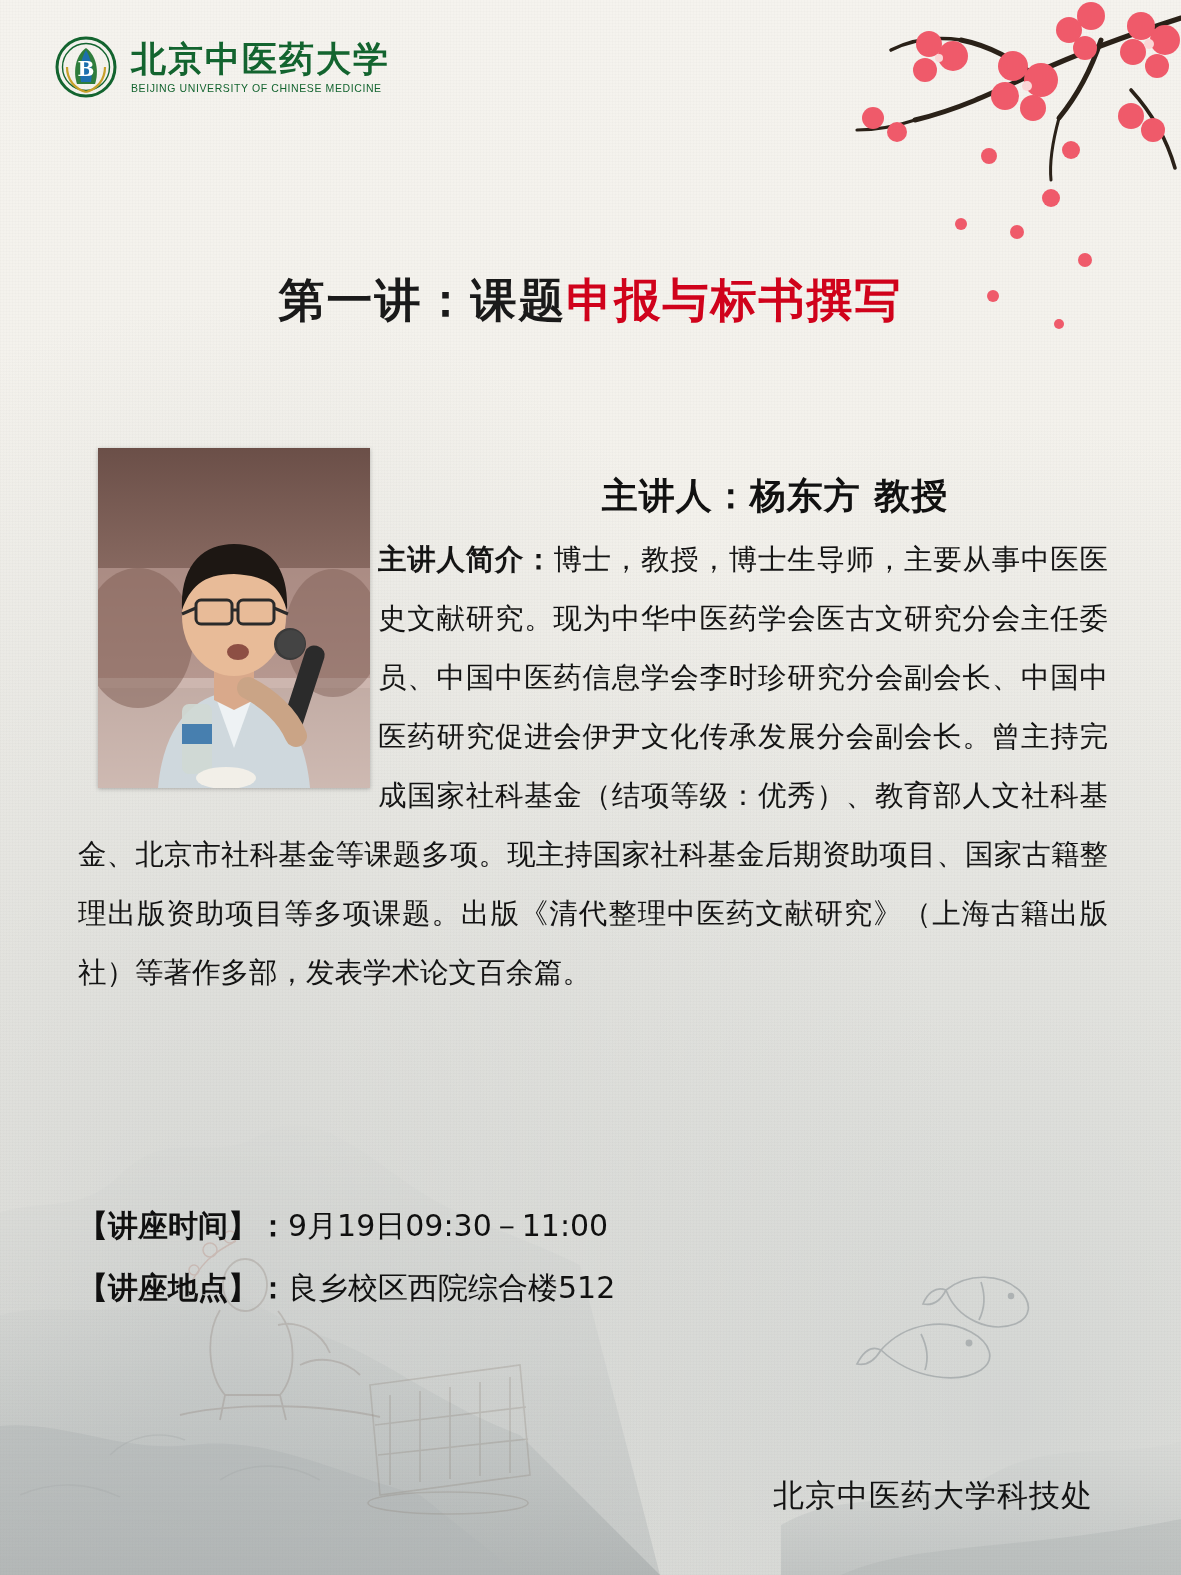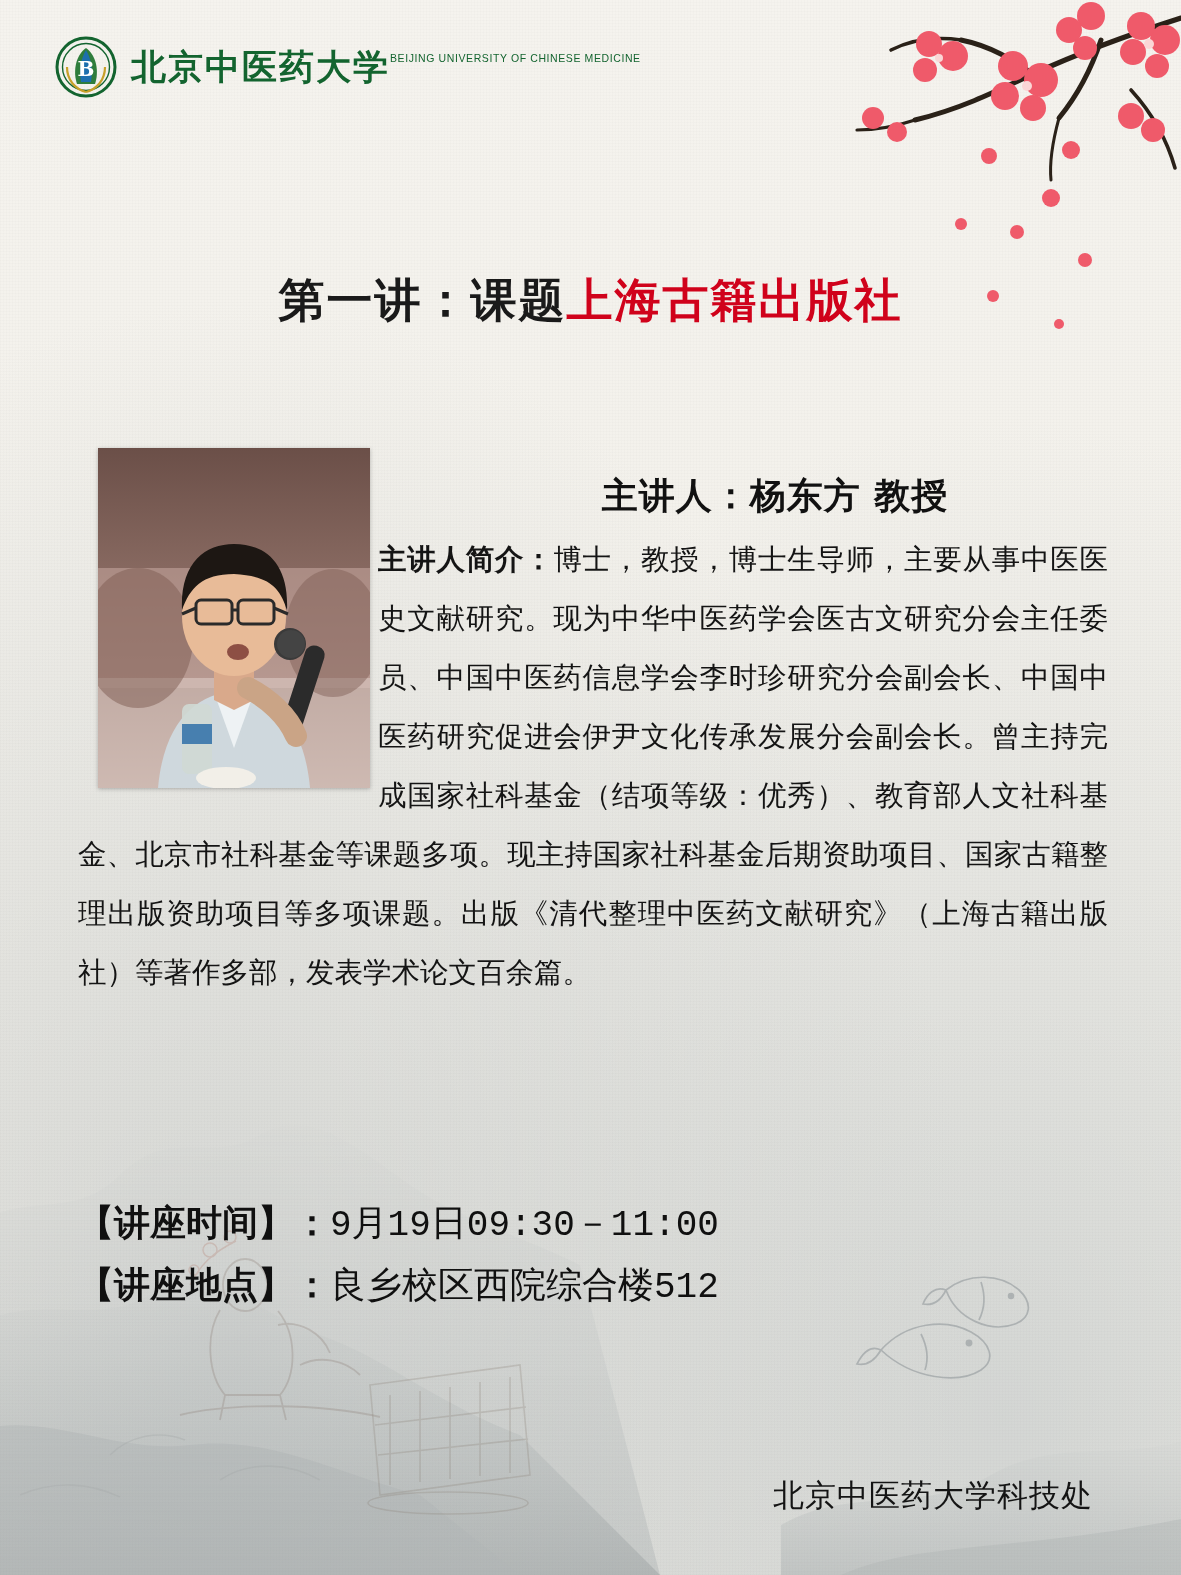--- a/index.html
+++ b/index.html
@@ -63,21 +63,21 @@
     align-items: center;
     gap: 14px;
   }
   .logo-mark {
     width: 62px;
     height: 62px;
     flex: 0 0 auto;
   }
   .logo-text {
     display: flex;
-    flex-direction: row;
+    flex-direction: column;
     justify-content: center;
   }
   .logo-cn {
     font-size: 35px;
     font-weight: bold;
     letter-spacing: 2px;
     color: #13642f;
     line-height: 1.1;
     font-family: "DejaVu Sans", sans-serif;
   }
@@ -178,24 +178,23 @@
   
   .info {
     position: absolute;
     left: 78px;
     top: 1195px;
     width: 900px;
     font-family: "DejaVu Sans", sans-serif;
     color: #101010;
   }
   .info-row {
-    font-size: 36px;
+    font-size: 30px;
     line-height: 62px;
     white-space: nowrap;
-    font-family: Liberation Mono, monospace;
   }
   .info-row .label { font-weight: bold; }
   .info-row .value { font-weight: normal; }
 
   
   .footer {
     position: absolute;
     right: 88px;
     bottom: 58px;
     font-size: 31px;
@@ -365,21 +364,21 @@
     </g>
     <g fill="#fbd6d6">
       <circle cx="488" cy="44" r="5"></circle>
         <circle cx="366" cy="86" r="5"></circle>
         <circle cx="278" cy="58" r="4"></circle>
     </g>
   </svg>
 
 
   <div class="title-sub">
-    <span class="part-dark">第一讲：课题</span><span class="part-red">上海古籍出版社</span>
+    <span class="part-dark">第一讲：课题</span><span class="part-red">申报与标书撰写</span>
   </div>
 
   <div class="portrait">
     <svg width="272" height="340" viewBox="0 0 272 340">
       <defs>
         <linearGradient id="bgp" x1="0" y1="0" x2="0" y2="1">
           <stop offset="0%" stop-color="#6b4f48"></stop>
           <stop offset="45%" stop-color="#8e6f66"></stop>
           <stop offset="100%" stop-color="#b89f96"></stop>
         </linearGradient>

